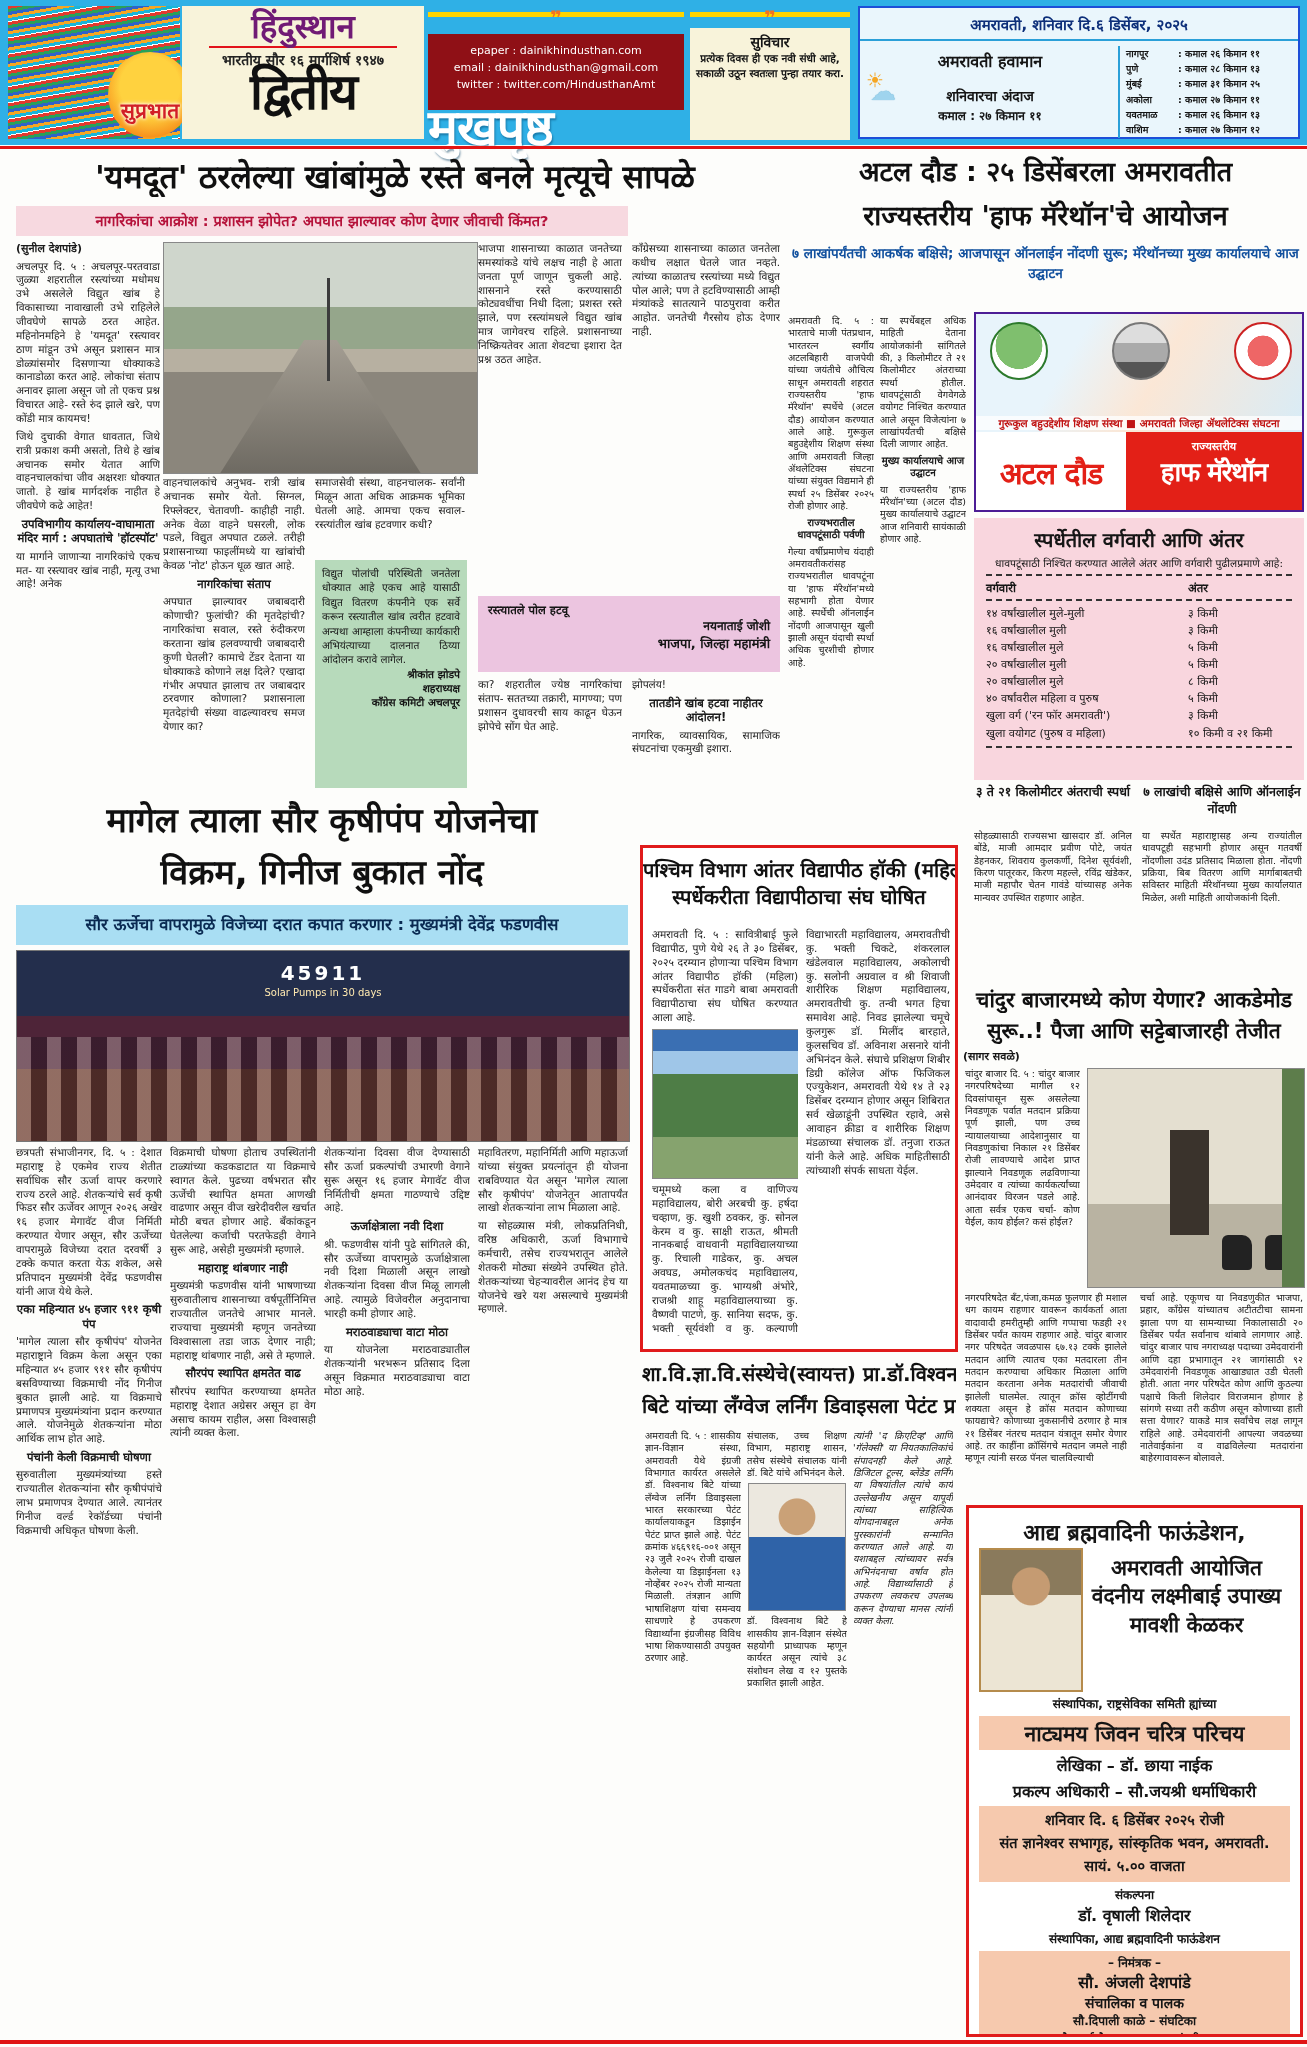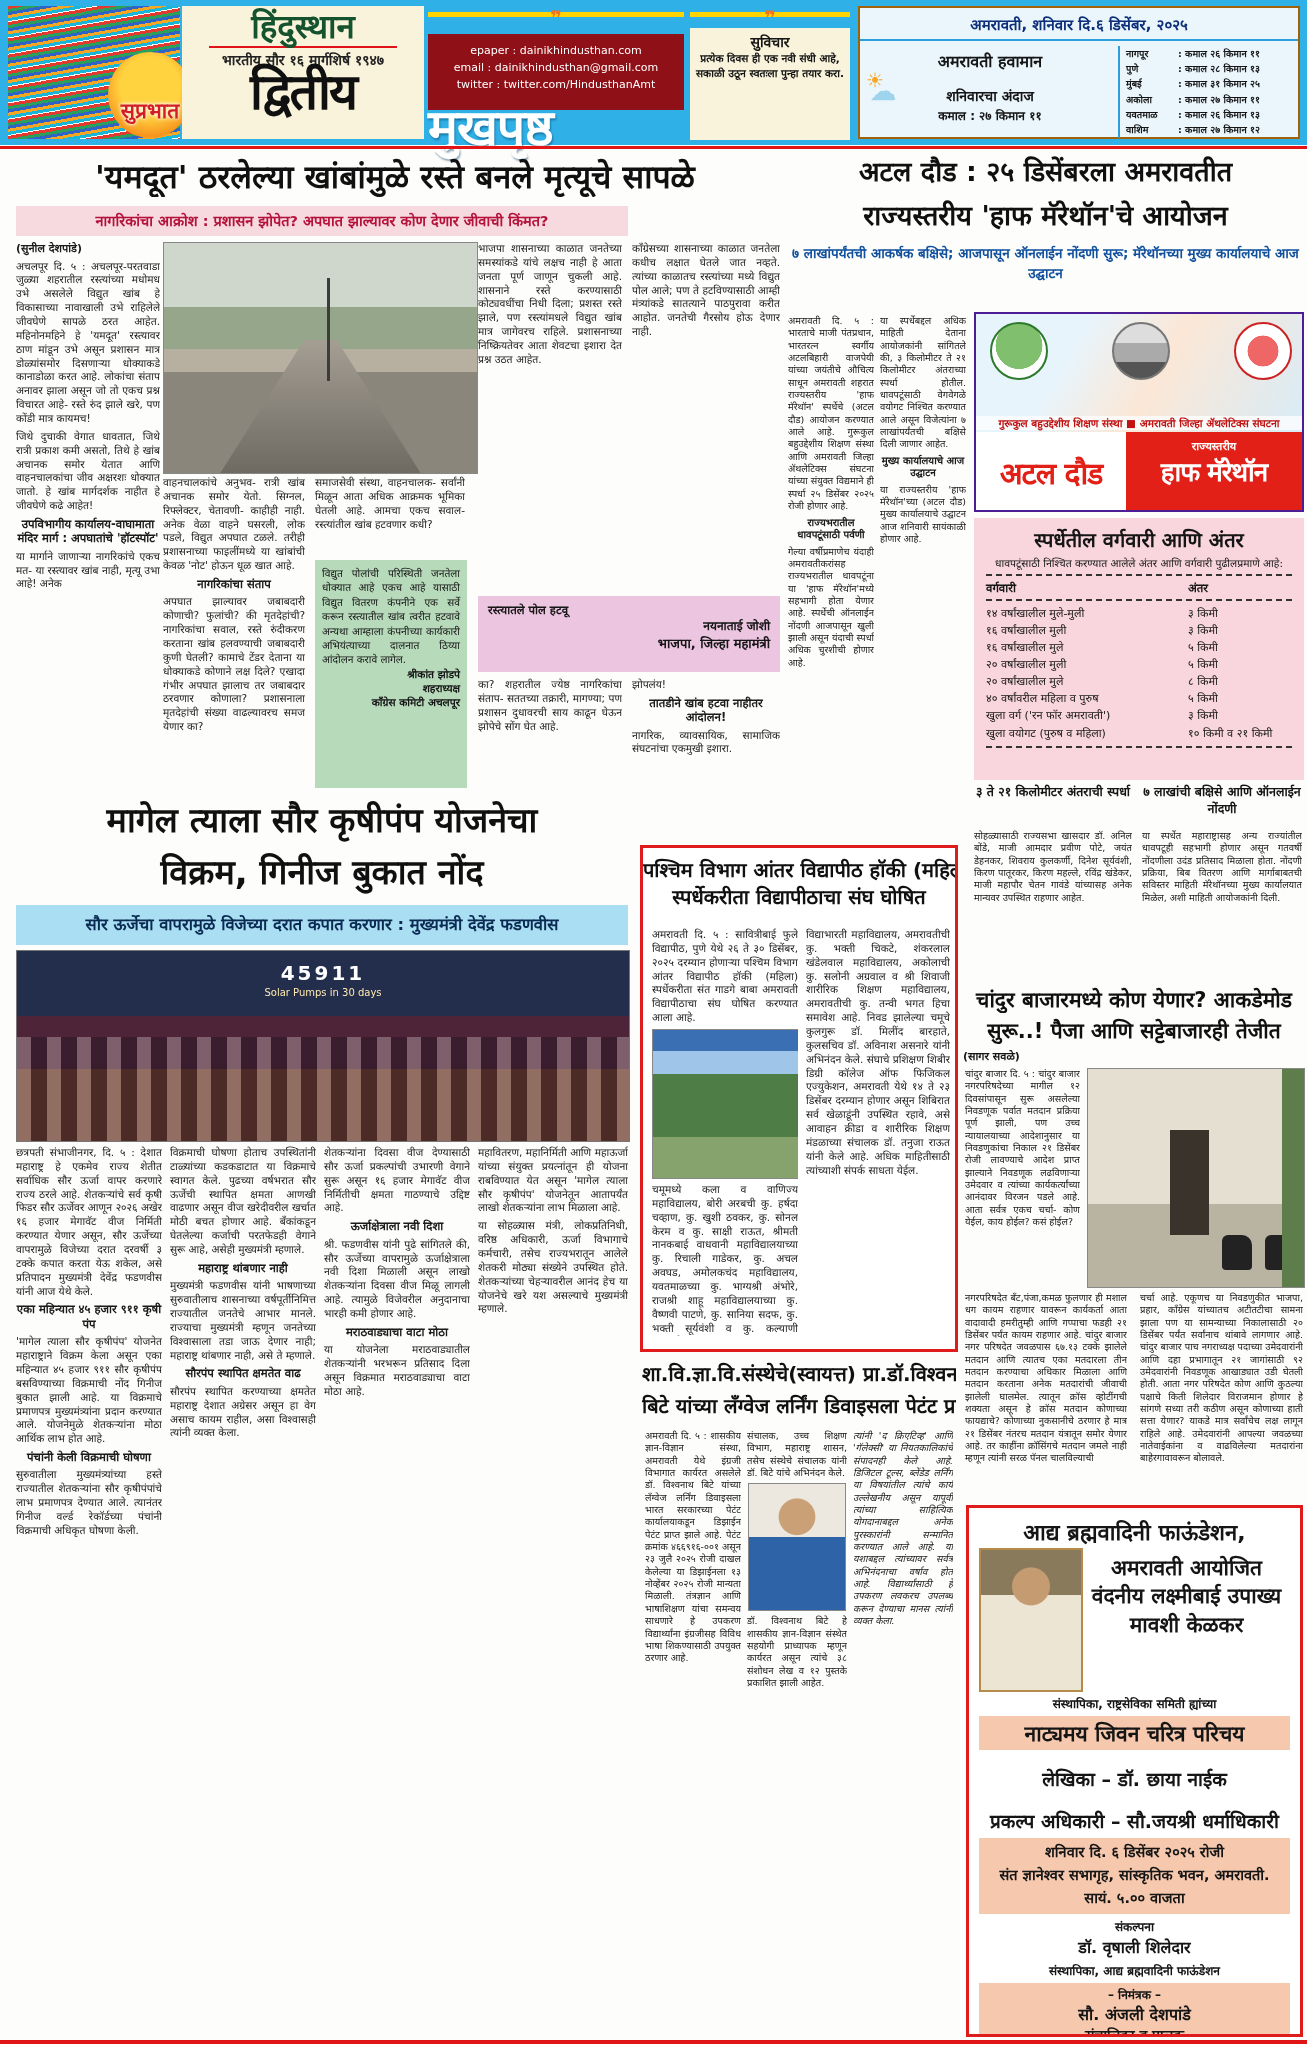--- a/index.html
+++ b/index.html
@@ -8,36 +8,36 @@
   .abs{position:absolute;}
   
   .hdr{left:0;top:0;width:1307px;height:145px;background:#2fb0e6;}
   .straws{left:8px;top:6px;width:172px;height:133px;
     background:repeating-linear-gradient(170deg,#e23a2e 0 3px,#2aa05a 3px 6px,#2f63c8 6px 9px,#f5a623 9px 12px,#19b6d8 12px 15px,#ffffff 15px 16px);}
   .sun{left:108px;top:52px;width:84px;height:86px;border-radius:50%;
     background:radial-gradient(circle at 50% 40%,#ffd23f 0 45%,#f7941d 75%);}
   .suprabhat{left:100px;top:96px;width:100px;text-align:center;font-weight:bold;font-size:21px;color:#d21f26;
     text-shadow:0 0 3px #fff,0 0 5px #fff;}
   .mast-panel{left:182px;top:6px;width:242px;height:133px;background:#f8f3da;text-align:center;}
-  .brand{font-size:33px;font-weight:bold;color:#14532d;line-height:1.15;margin-top:2px;}
+  .brand{font-size:33px;font-weight:bold;color:#701a75;line-height:1.15;margin-top:2px;}
   .brand-rule{width:78%;height:2px;background:#e2121b;margin:0 auto 2px auto;}
   .solar-date{font-size:14px;font-weight:bold;color:#222;}
   .dwitiya{font-size:50px;font-weight:bold;color:#101010;line-height:.95;letter-spacing:-2px;}
   .mukh{left:428px;top:92px;width:360px;font-size:50px;font-weight:bold;color:#ffffff;letter-spacing:-1px;
     text-shadow:1px 2px 2px rgba(0,60,100,.45);white-space:nowrap;}
   .qbar{height:5px;background:#ffd400;}
   .quotes{position:absolute;top:-4px;left:50%;transform:translateX(-50%);color:#f4731f;font-size:20px;font-weight:bold;line-height:1;}
   .contact{left:428px;top:34px;width:256px;height:68px;background:#8f1016;color:#fff;
     font-size:11px;line-height:1.55;text-align:center;padding-top:8px;}
   .contact-qbar{left:428px;top:12px;width:256px;}
   .suvi{left:690px;top:28px;width:160px;height:112px;background:#f8f3da;text-align:center;padding:4px 6px;box-sizing:border-box;}
   .suvi-qbar{left:690px;top:12px;width:160px;}
   .suvi-title{font-weight:bold;font-size:14px;}
   .suvi-text{font-weight:bold;font-size:10.5px;line-height:1.45;}
-  .datebox{left:858px;top:6px;width:442px;height:133px;background:#eaf6fc;border:2px solid #a16207;box-sizing:border-box;}
+  .datebox{left:858px;top:6px;width:442px;height:133px;background:#eaf6fc;border:2px solid #1d4ed8;box-sizing:border-box;}
   .dateline{font-size:15px;font-weight:bold;color:#0d2f7a;text-align:center;padding:6px 0 5px 0;border-bottom:2px solid #2a9fd8;}
   .wx-left{position:absolute;left:6px;top:42px;width:248px;height:86px;text-align:center;}
   .wx-title{font-size:16px;font-weight:bold;}
   .wx-fore{font-size:14px;font-weight:bold;margin-top:14px;}
   .wx-val{font-size:12px;font-weight:bold;margin-top:2px;}
   .wx-icon{position:absolute;left:4px;top:26px;font-size:26px;}
   .wx-icon .s{color:#f5a623;position:absolute;left:-4px;top:-8px;font-size:20px;}
   .wx-icon .c{color:#9fd4ee;text-shadow:0 0 1px #5aa7cc;}
   .wx-list{position:absolute;left:258px;top:38px;width:178px;height:92px;border-left:2px solid #2a9fd8;padding-left:6px;}
   .wx-row{display:flex;font-size:9.5px;font-weight:bold;line-height:1.6;}
@@ -118,21 +118,21 @@
   
   .fbox{left:966px;top:1505px;width:337px;height:532px;padding:8px 10px;overflow:hidden;text-align:center;}
   .f-t1{font-size:22px;font-weight:bold;}
   .f-row{display:flex;margin-top:2px;}
   .mavshi{width:100px;height:140px;border:2px solid #b58b4c;flex:0 0 auto;
     background:radial-gradient(circle at 50% 26%,#c59b72 0 16%,rgba(0,0,0,0) 17%),linear-gradient(#8a7a5c 0 32%,#ece5d4 32%);}
   .f-tt{flex:1;font-size:21px;font-weight:bold;line-height:1.35;padding-top:6px;}
   .f-sub{font-size:12px;font-weight:bold;margin-top:3px;}
   .peach{background:#f6c9ae;margin-top:4px;padding:3px 4px;}
   .f-prog{font-size:21px;font-weight:bold;}
-  .f-line{font-size:19px;font-weight:bold;margin-top:16px;}
+  .f-line{font-size:16px;font-weight:bold;margin-top:4px;}
   .f-ev{font-size:14.5px;font-weight:bold;line-height:1.6;}
   .f-sm{font-size:12px;font-weight:bold;margin-top:4px;}
   .f-nm{font-size:16px;font-weight:bold;margin-top:1px;}
   .f-inv .a{font-size:12px;font-weight:bold;}
   .f-inv .b{font-size:16px;font-weight:bold;}
   .f-inv .c{font-size:14px;font-weight:bold;}
   .f-inv .d{font-size:12px;font-weight:bold;line-height:1.55;}
 </style>
 </head>
 <body>

